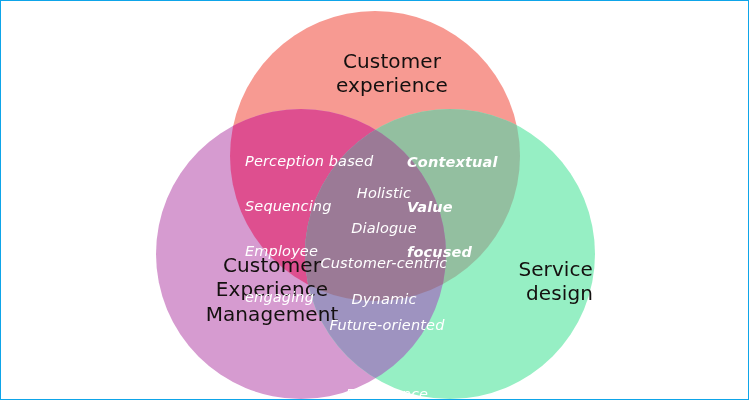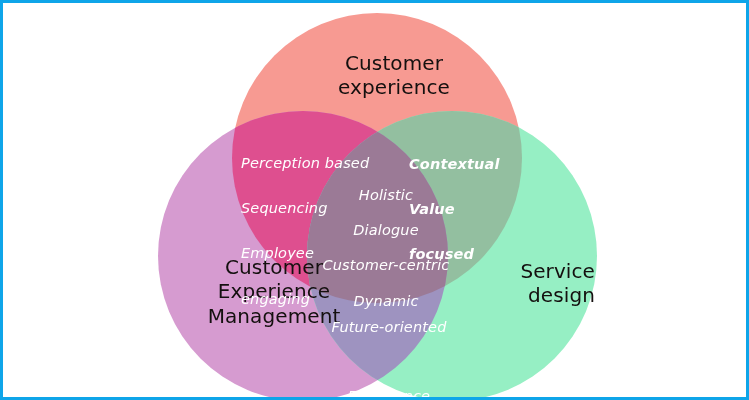--- a/index.html
+++ b/index.html
@@ -5,21 +5,21 @@
   html, body {
     margin: 0;
     padding: 0;
     background: #ffffff;
   }
   #canvas {
     position: relative;
     width: 749px;
     height: 400px;
     background: #ffffff;
-    border: 3px solid #0ea5e9;
+    border: 1px solid #0ea5e9;
     box-sizing: border-box;
     overflow: hidden;
     font-family: "DejaVu Sans", sans-serif;
   }
   .venn-svg {
     position: absolute;
     left: 0;
     top: 0;
     width: 749px;
     height: 400px;
@@ -44,21 +44,21 @@
     font-size: 14.5px;
     font-weight: 400;
     letter-spacing: .15px;
   }
   .lens-text .line { display: block; margin: 3.5px 0; }
 
   #title-ce  { left: 286px; top: 48px;  width: 210px; }
   #title-cem { left: 186px; top: 252px; width: 170px; }
   #title-sd  { left: 452px; top: 256px; width: 140px; text-align: right; }
 
-  #lens-top-left  { left: 238px; top: 129px; width: 150px; text-align: left; }
+  #lens-top-left  { left: 244px; top: 129px; width: 150px; text-align: left; }
   #lens-top-right { left: 406px; top: 130px; width: 116px; text-align: left; }
   #lens-center    { left: 312px; top: 166px; width: 142px; }
   #lens-bottom    { left: 318px; top: 281px; width: 136px; }
 
   #lens-top-left .line  { margin: 5px 0; }
   #lens-top-right .line { margin: 5px 0; font-weight: bold; }
   #lens-center .line    { margin: 0 0; }
   #lens-bottom .line    { margin: 17px 0; }
 </style>
 </head>

